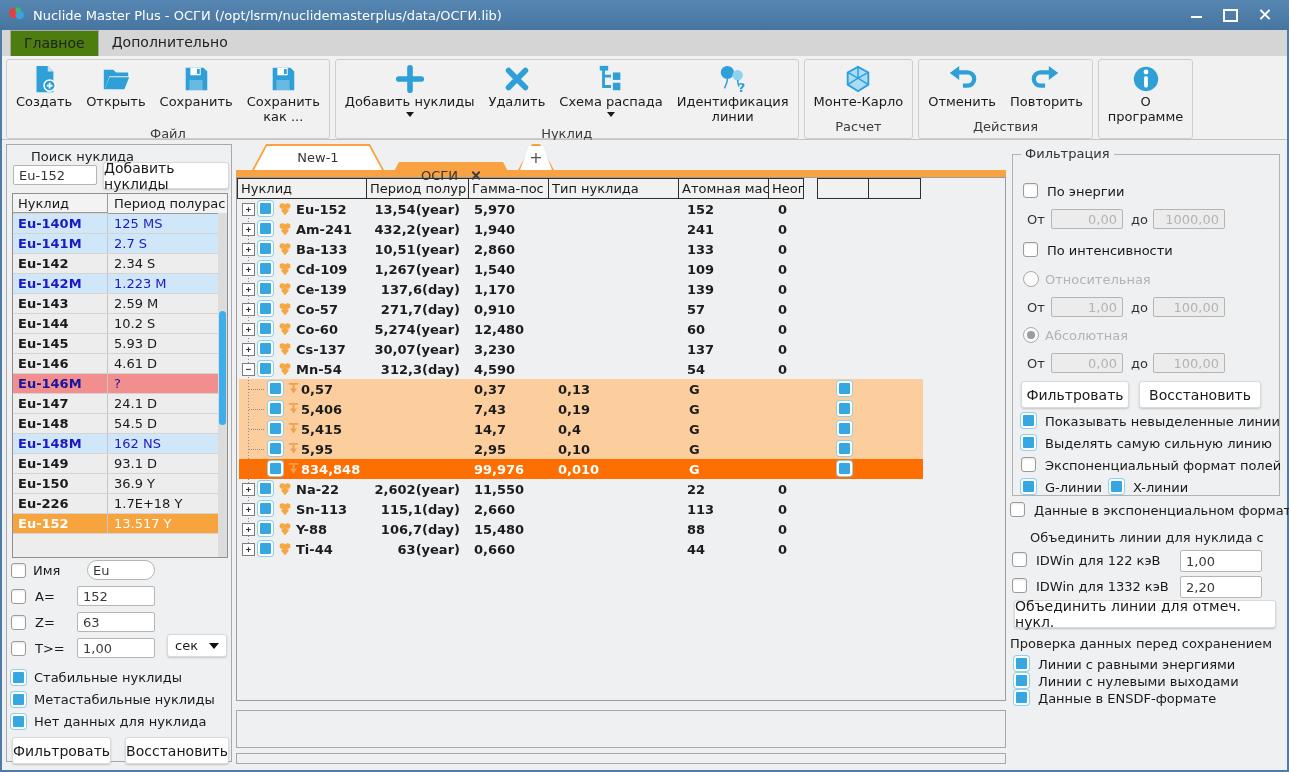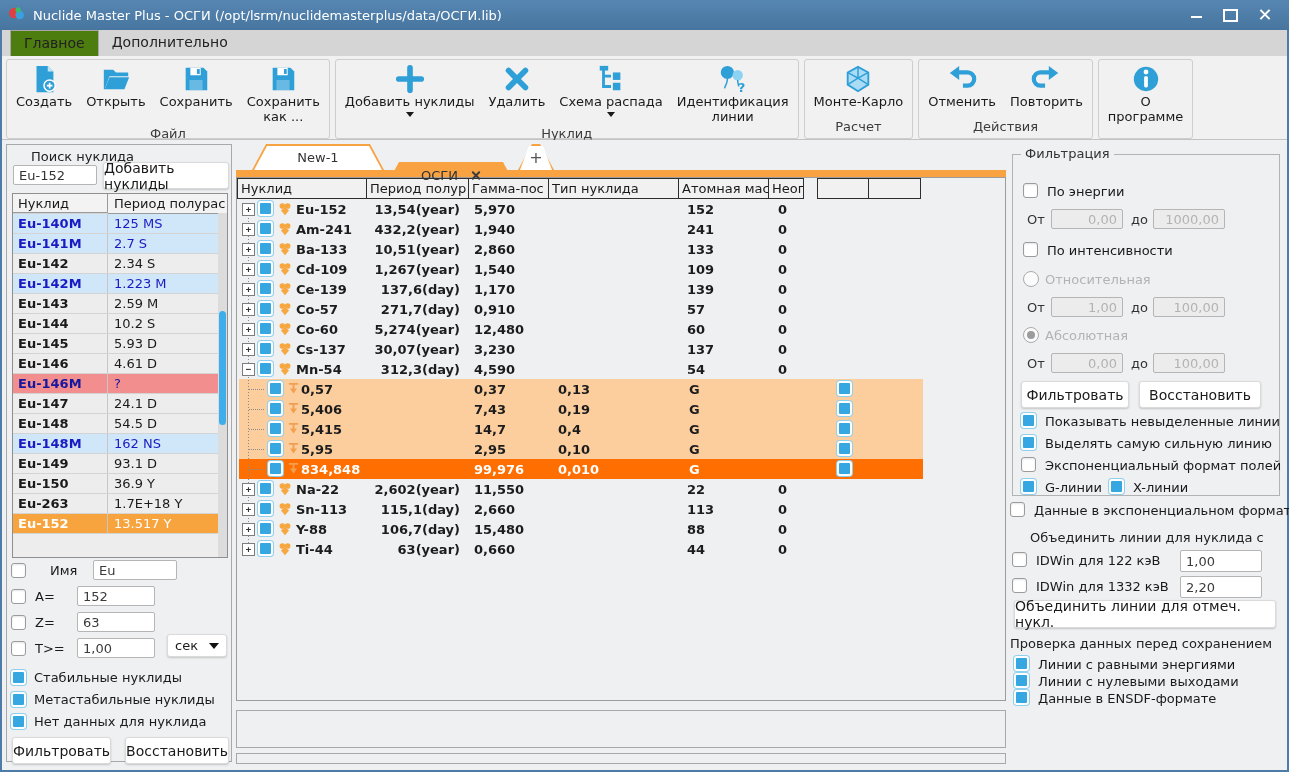--- a/index.html
+++ b/index.html
@@ -352,36 +352,36 @@
           </div>
           <div class="lrow">
             <div class="c1">Eu-149</div>
             <div class="c2">93.1 D</div>
           </div>
           <div class="lrow">
             <div class="c1">Eu-150</div>
             <div class="c2">36.9 Y</div>
           </div>
           <div class="lrow">
-            <div class="c1">Eu-263</div>
+            <div class="c1">Eu-226</div>
             <div class="c2">1.7E+18 Y</div>
           </div>
           <div class="lrow selected">
             <div class="c1">Eu-152</div>
             <div class="c2">13.517 Y</div>
           </div>
           <div id="lscroll">
             <div id="lthumb"></div>
           </div>
         </div>
       <div id="criteria">
           <div class="crit-row" style="left: 4px; top: 414px; width: 216px;">
             <div class="cb"></div>
-            <div style="margin-left: 24px; width: 37px;">Имя</div>
-            <div class="inp" style="margin-left: 6px; width: 84px;">Eu</div>
+            <div style="margin-left: 7px; width: 37px;">Имя</div>
+            <div class="inp" style="margin-left: 17px; width: 68px; border-radius: 10px;">Eu</div>
           </div>
           <div class="crit-row" style="left: 4px; top: 440px; width: 216px;">
             <div class="cb"></div>
             <div style="margin-left: 9px; width: 37px;">A=</div>
             <div class="inp" style="margin-left: 5px; width: 78px;">152</div>
           </div>
           <div class="crit-row" style="left: 4px; top: 466px; width: 216px;">
             <div class="cb"></div>
             <div style="margin-left: 9px; width: 37px;">Z=</div>
             <div class="inp" style="margin-left: 5px; width: 78px;">63</div>

